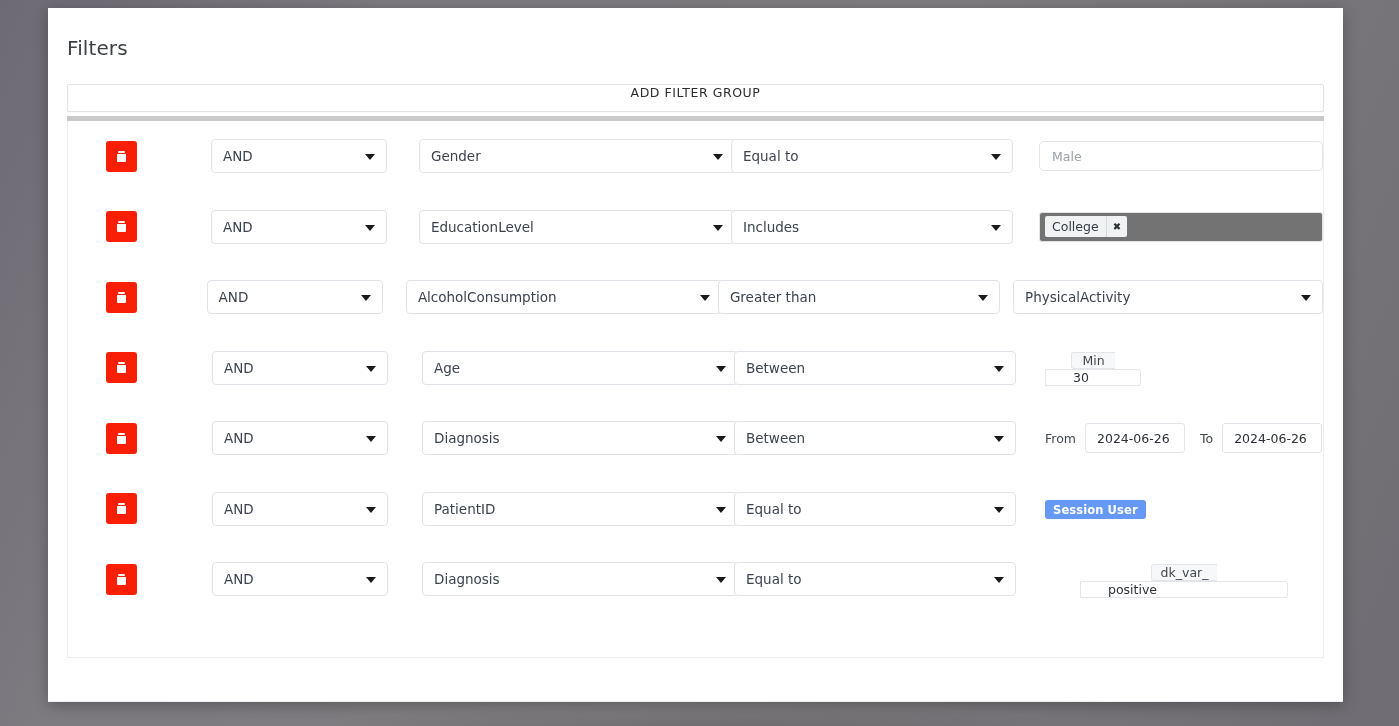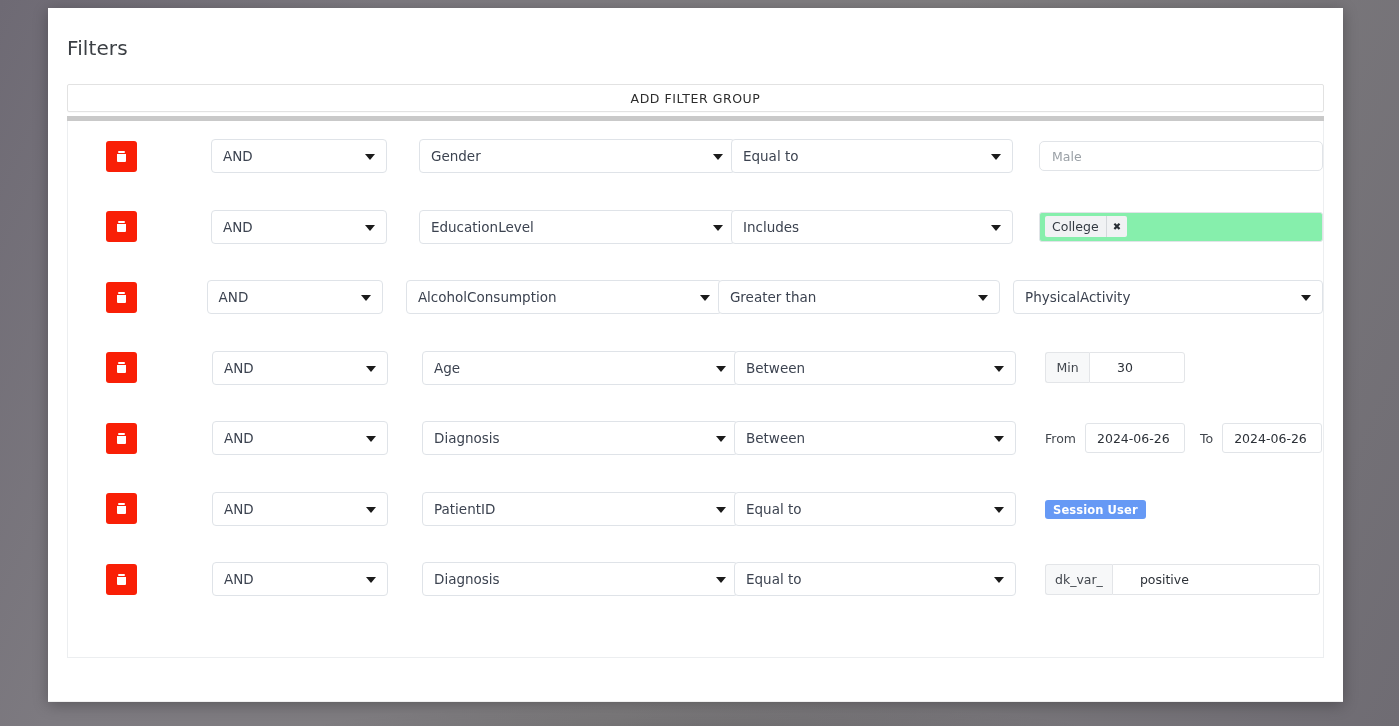--- a/index.html
+++ b/index.html
@@ -44,21 +44,20 @@
     width: 100%;
     height: 28px;
     background: #ffffff;
     border: 1px solid #e2e2e2;
     border-radius: 2px;
     font-family: inherit;
     font-size: 12.5px;
     letter-spacing: .55px;
     color: #2d2d2d;
     display: flex;
-    align-items: center;
     justify-content: center;
     cursor: pointer;
     box-shadow: 0 1px 0 rgba(0,0,0,.02);
   }
   .group-divider {
     margin-top: 4px;
     height: 5px;
     background: #c9c9c9;
     width: 100%;
   }
@@ -222,21 +221,21 @@
     color: #9aa0a6;
     cursor: text;
   }
 
   
   .chip-input {
     width: 284px;
     height: 30px;
     border: 1px solid #e1e4e8;
     border-radius: 3px;
-    background: #86efac;
+    background: #737373;
     display: flex;
     align-items: center;
     padding: 0 5px;
     cursor: text;
   }
   .chip {
     display: flex;
     align-items: center;
     height: 21px;
     background: #f1f2f4;
@@ -255,20 +254,21 @@
     color: #2a2f36;
     font-weight: bold;
     cursor: pointer;
   }
 
   
   .grp {
     display: flex;
     align-items: center;
     height: 31px;
+    flex-direction: column;
   }
   .affix {
     height: 31px;
     min-width: 44px;
     background: #f7f8f9;
     border: 1px solid #e3e5e8;
     border-right: none;
     border-radius: 3px 0 0 3px;
     display: flex;
     align-items: center;

